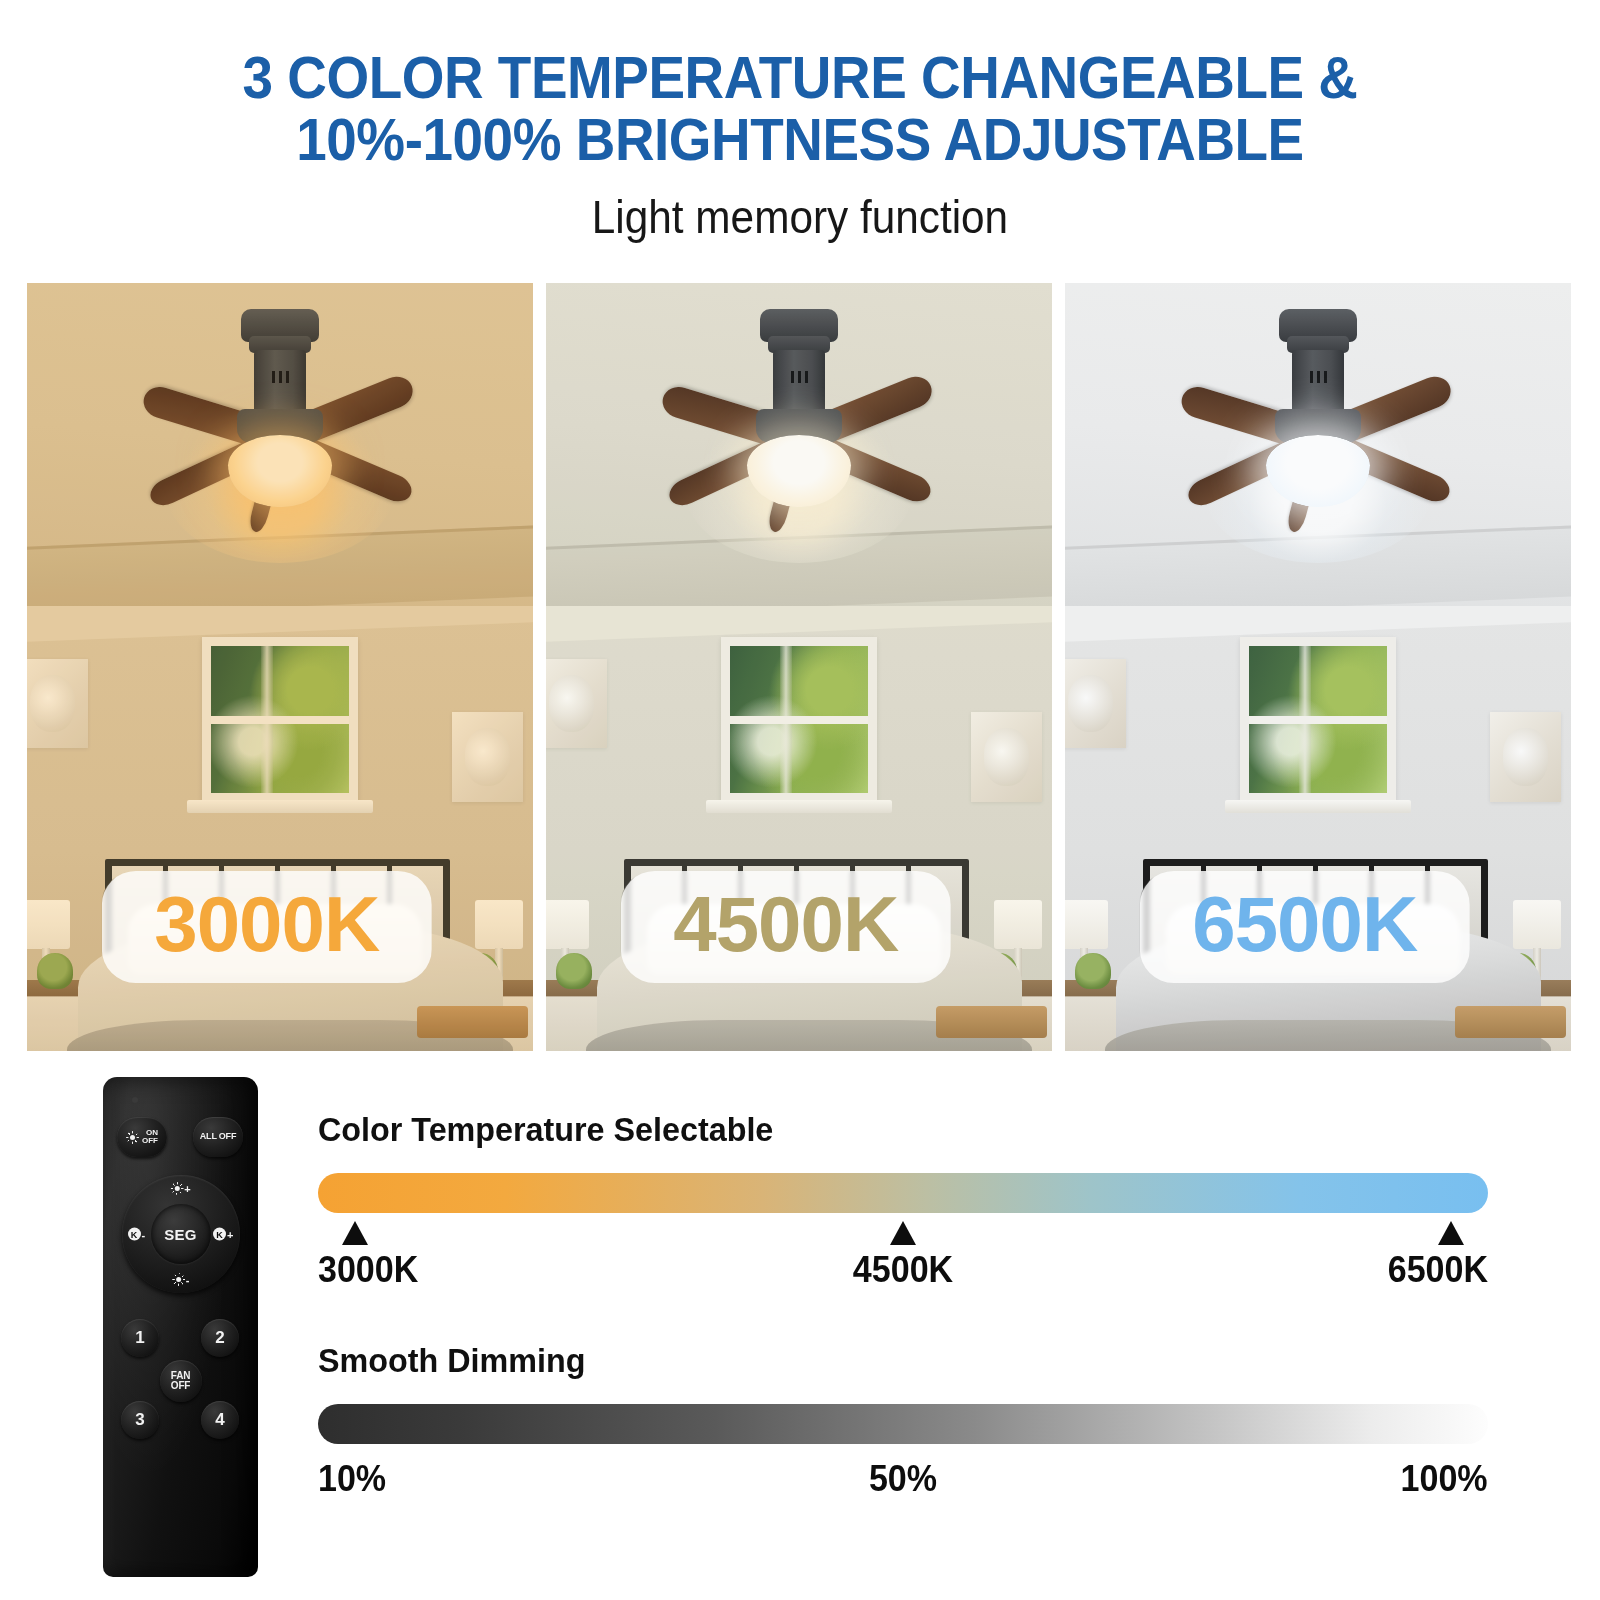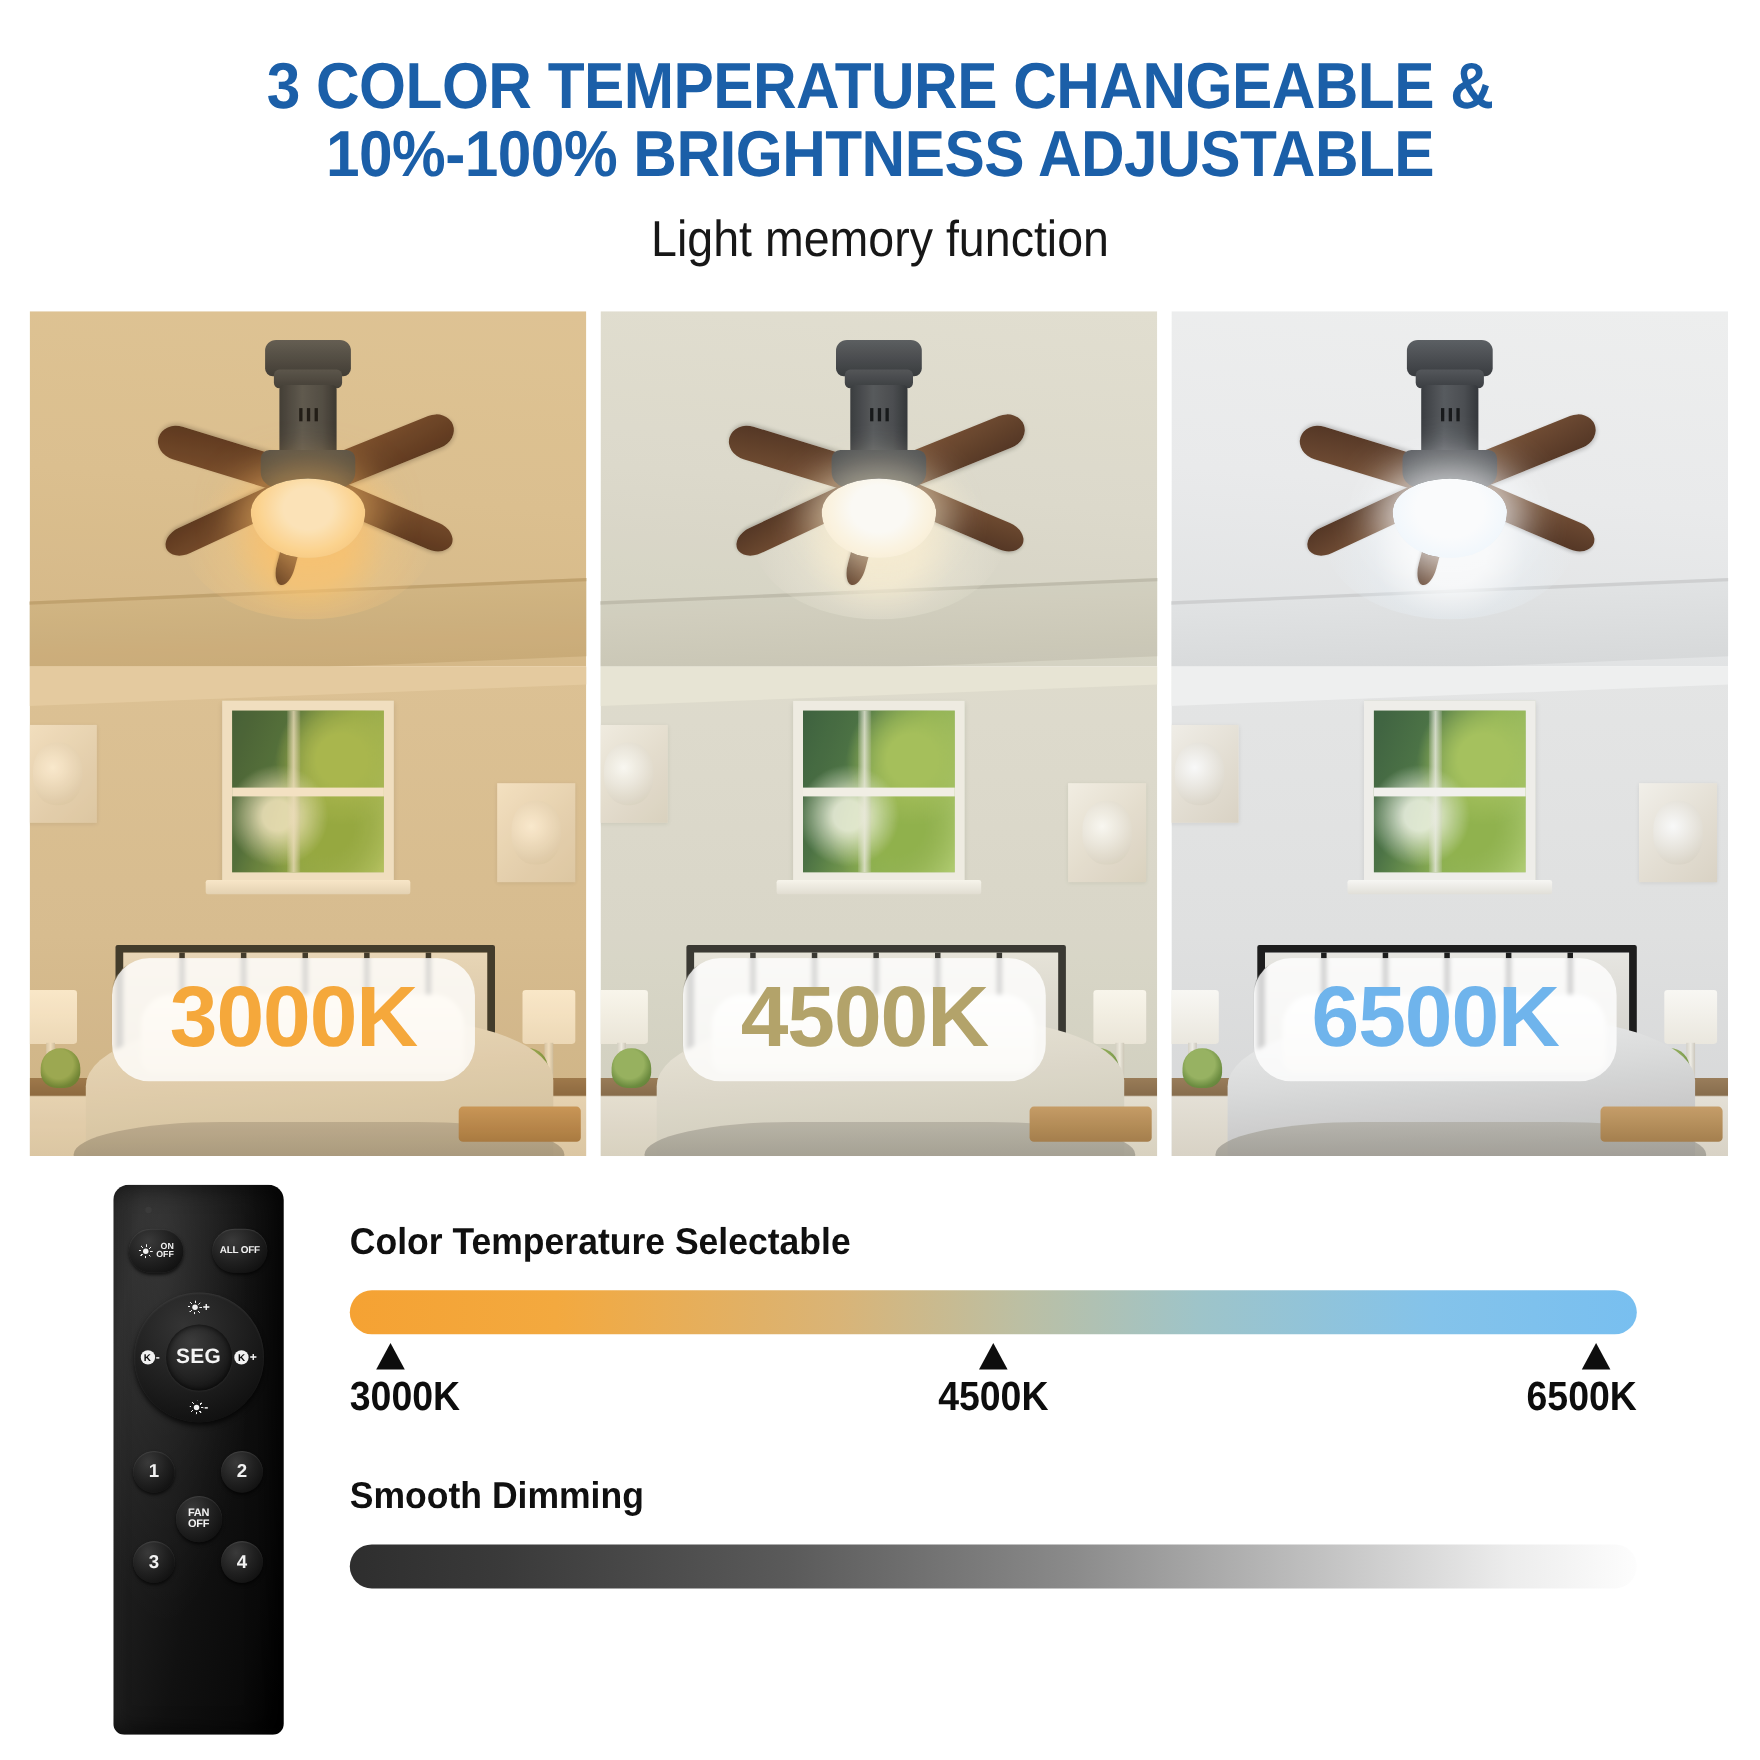--- a/index.html
+++ b/index.html
@@ -400,21 +400,21 @@
   .dpad-center {
     position: absolute;
     left: 50%; top: 50%;
     width: 60px; height: 60px;
     transform: translate(-50%, -50%);
     border-radius: 50%;
     background: radial-gradient(circle at 38% 28%, #3c3c3c 0%, #222222 55%, #0b0b0b 100%);
     box-shadow: inset 0 0 6px rgba(0,0,0,0.85), 0 1px 2px rgba(255,255,255,0.06);
     display: flex; align-items: center; justify-content: center;
     color: #f4f4f4;
-    font-weight: 700; font-size: 19px; letter-spacing: 0.3px;
+    font-weight: 700; font-size: 15px; letter-spacing: 0.3px;
   }
   .dpad-lbl {
     position: absolute;
     color: #f4f4f4;
     font-size: 11px;
     font-weight: 700;
     display: flex; align-items: center; gap: 1px;
     white-space: nowrap;
   }
   .dpad-lbl.top    { left: 50%; top: 7px;  transform: translateX(-50%); }
@@ -839,17 +839,22 @@
         <div class="tick mid">4500K</div>
         <div class="tick end">6500K</div>
       </div>
     </div>
 
     <div class="section-gap"></div>
 
     <div>
       <div class="bar-heading">Smooth Dimming</div>
       <div class="bar dim"></div>
+      <div class="tick-row" style="margin-top:14px;">
+        <div class="tick start">10%</div>
+        <div class="tick mid">50%</div>
+        <div class="tick end">100%</div>
+      </div>
     </div>
 
   </div>
 
 </div>
 
 </body></html>

